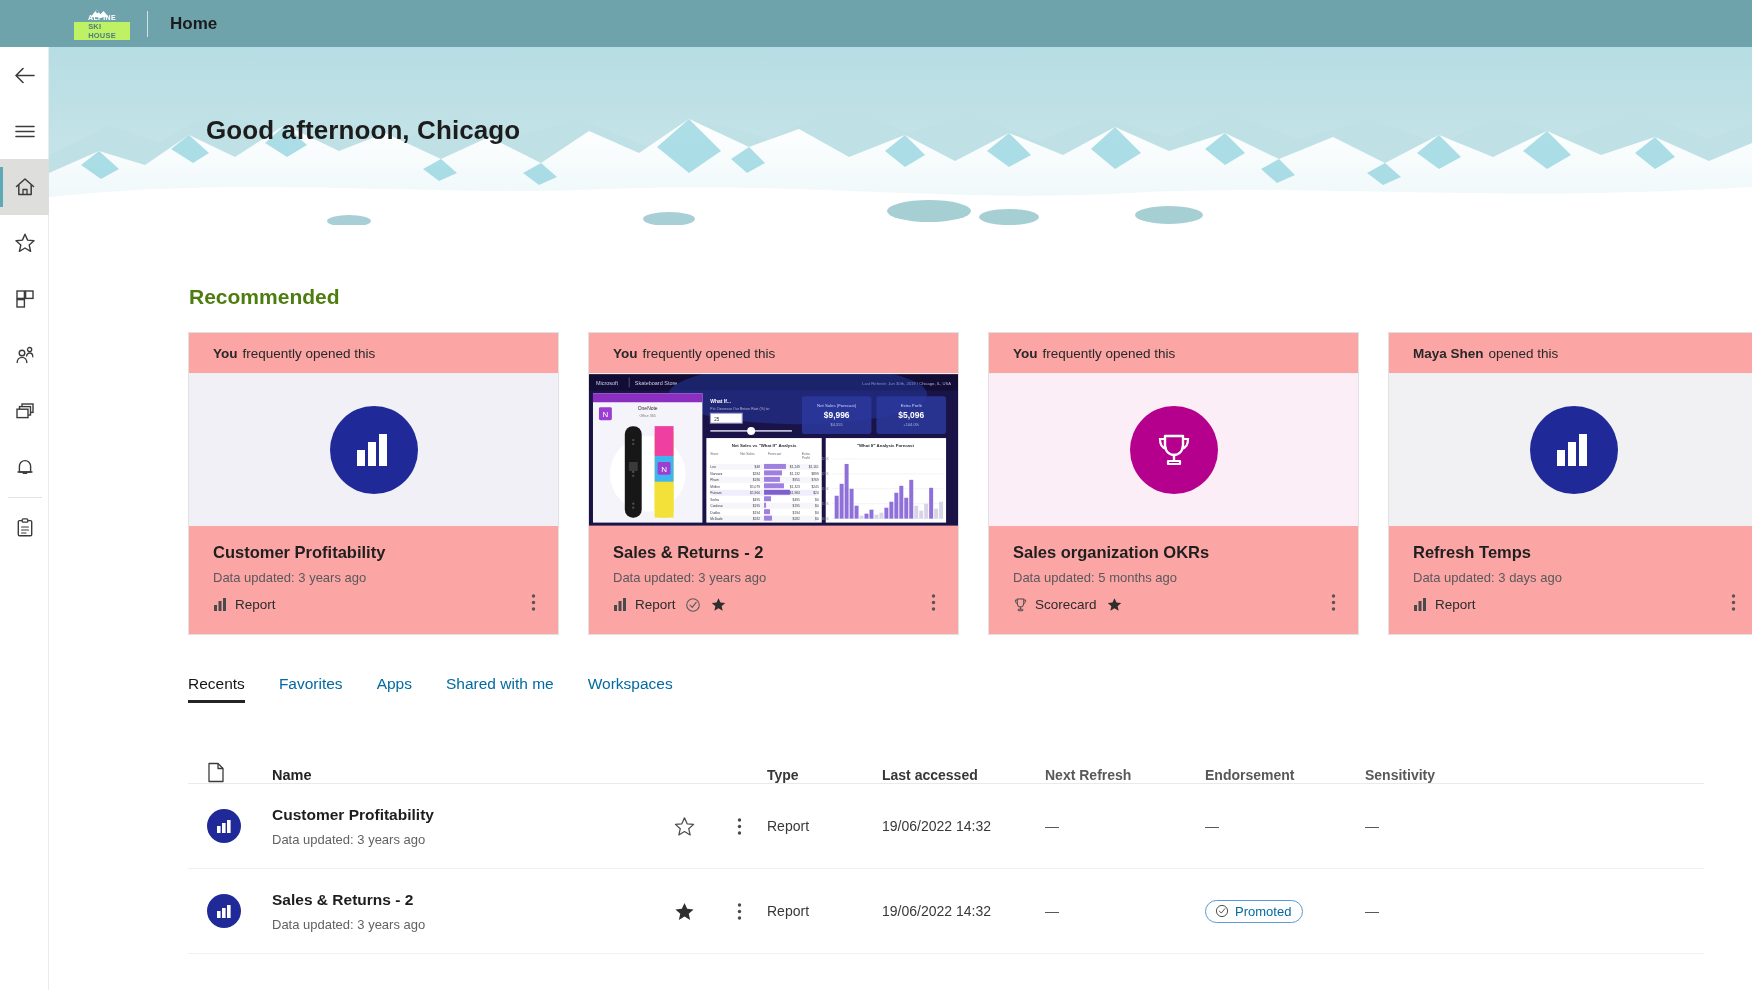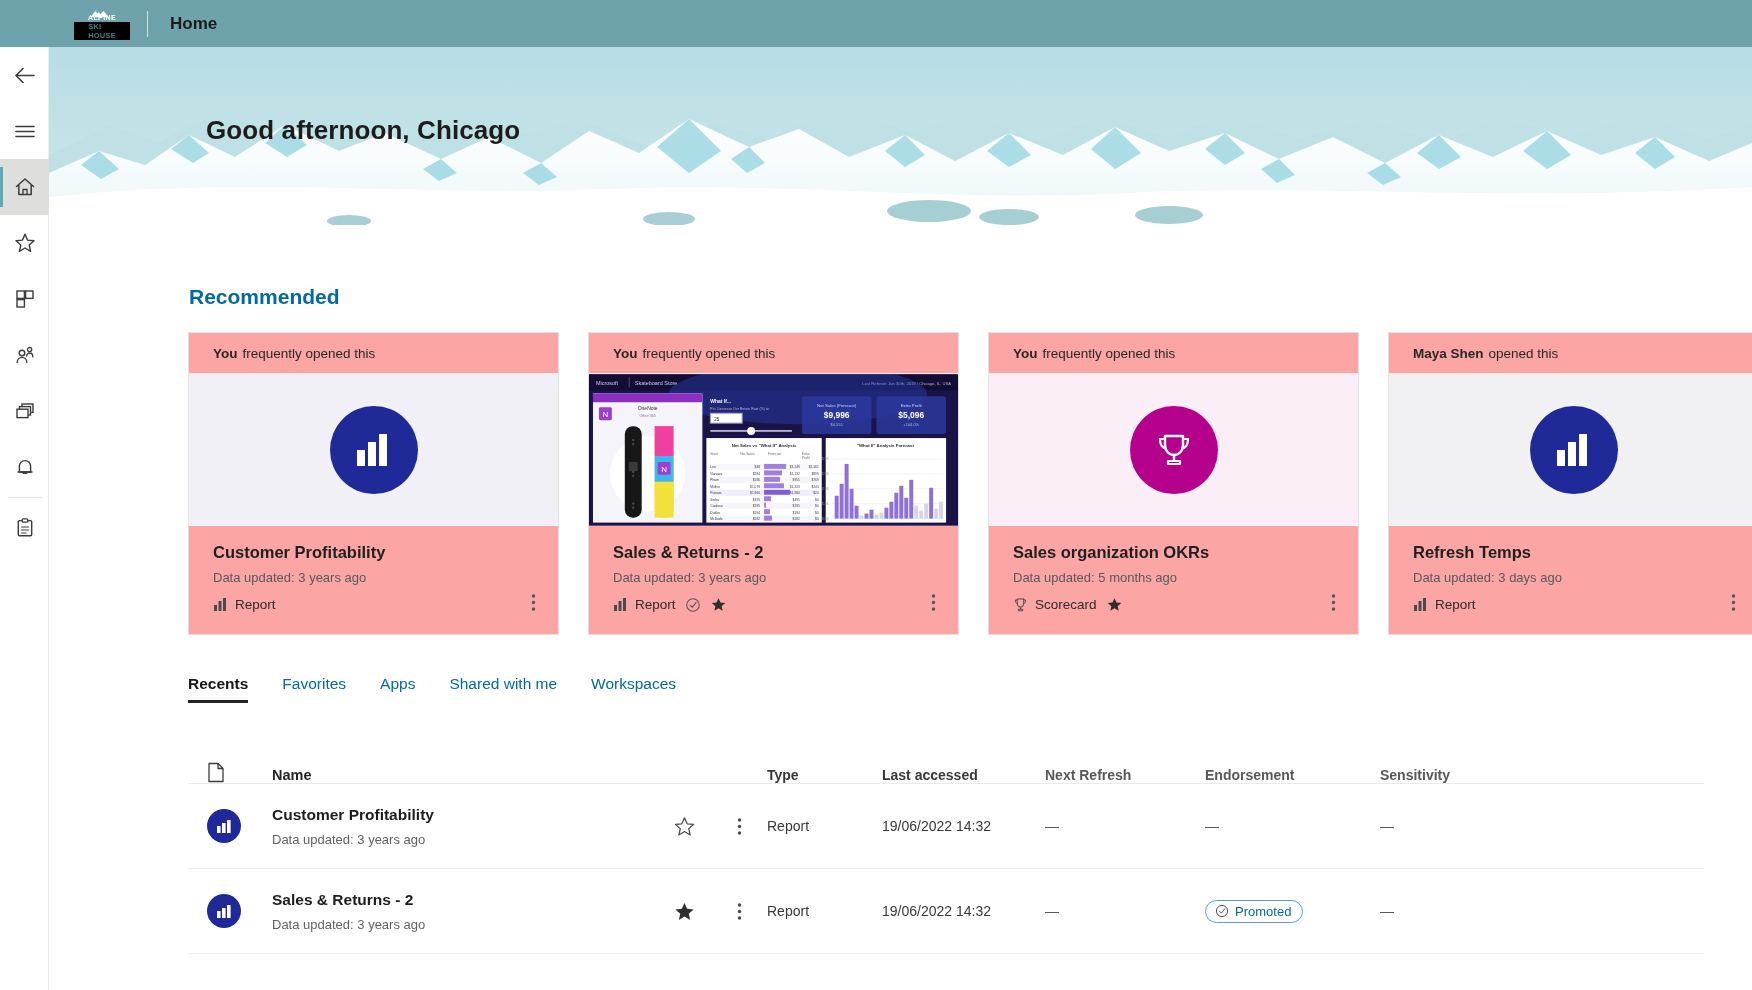--- a/index.html
+++ b/index.html
@@ -20,21 +20,21 @@
     width:54px; height:32px; display:flex; flex-direction:column;
     align-items:center; justify-content:center; color:#fff;
   }
   .logo-mtn { width:34px; height:13px; display:block; }
   .logo-alpine {
     font-size:7px; font-weight:bold; letter-spacing:.4px; line-height:7px;
     margin-top:-4px; color:#fff;
   }
   .logo-ski {
     font-size:7.5px; font-weight:bold; letter-spacing:.2px; line-height:9px;
-    background:#000000; color:#4d7c84; padding:0 14px; margin-top:1px;
+    background:#bef264; color:#4d7c84; padding:0 14px; margin-top:1px;
   }
   .topbar-sep { width:1px; height:26px; background:#cfe1e4; margin:0 22px 0 18px; }
   .topbar-title { font-size:17px; font-weight:600; color:#1b1b1b; }
 
   
   .rail {
     position:absolute; top:47px; left:0; width:49px; height:943px;
     background:#fff; border-right:1px solid #ebebeb;
   }
   .rail-item {
@@ -63,21 +63,21 @@
     font-size:26px; font-weight:600; color:#1c1c1c; letter-spacing:.1px;
   }
 
   
   .content {
     position:absolute; top:225px; left:49px; width:1703px; height:765px;
     background:#fff; overflow:hidden;
   }
   .section-title {
     position:absolute; left:140px; top:60px;
-    font-size:21px; font-weight:600; color:#0369a1;
+    font-size:21px; font-weight:600; color:#4d7c0f;
   }
 
   
   .cards { position:absolute; left:139px; top:107px; display:flex; gap:29px; }
   .card {
     width:371px; height:303px; background:#fca5a5;
     border:1px solid #e1e1e1; display:flex; flex-direction:column;
     cursor:pointer;
   }
   .card-head {
@@ -115,21 +115,21 @@
 
   
   .tabs {
     position:absolute; left:139px; top:450px; display:flex; gap:0;
   }
   .tab {
     font-size:15.5px; color:#0369a1; padding:0 17px 10px 17px;
     cursor:pointer; position:relative;
   }
   .tab:first-child { padding-left:0; }
-  .tab.active { font-weight:700; color:#161616; }
+  .tab.active { font-weight:400; color:#161616; }
   .tab.active::after {
     content:""; position:absolute; left:0; right:17px; bottom:0;
     height:3px; background:#252423;
   }
 
   
   .tbl { position:absolute; left:139px; top:513px; width:1516px; }
   .thead {
     display:flex; align-items:flex-end; height:46px;
     border-bottom:1px solid #eaeaea;
@@ -140,21 +140,21 @@
     border-bottom:1px solid #f0f0f0; cursor:pointer;
   }
   .c-icon  { width:84px; display:flex; align-items:center; padding-left:19px; }
   .c-name  { width:385px; }
   .c-star  { width:55px; display:flex; align-items:center; justify-content:center; }
   .c-kebab { width:55px; display:flex; align-items:center; justify-content:center; }
   .c-type  { width:115px; font-size:14px; color:#37383a; }
   .c-acc   { width:163px; font-size:14px; color:#37383a; }
   .c-ref   { width:160px; font-size:14px; color:#57585a; }
   .c-end   { width:160px; font-size:14px; color:#57585a; }
-  .c-sen   { width:160px; font-size:14px; color:#57585a;margin-left:15px; }
+  .c-sen   { width:160px; font-size:14px; color:#57585a; }
   .row-title { font-size:15.5px; font-weight:600; color:#1d1d1d; }
   .row-sub { font-size:13px; color:#616263; margin-top:8px; }
   .row-circ {
     width:34px; height:34px; border-radius:50%; background:#1f2a98;
     display:flex; align-items:center; justify-content:center;
   }
   .badge {
     display:inline-flex; align-items:center; gap:6px;
     border:1px solid #5b9bd5; border-radius:12px;
     padding:3px 11px 3px 9px; font-size:13px; color:#0369a1;

